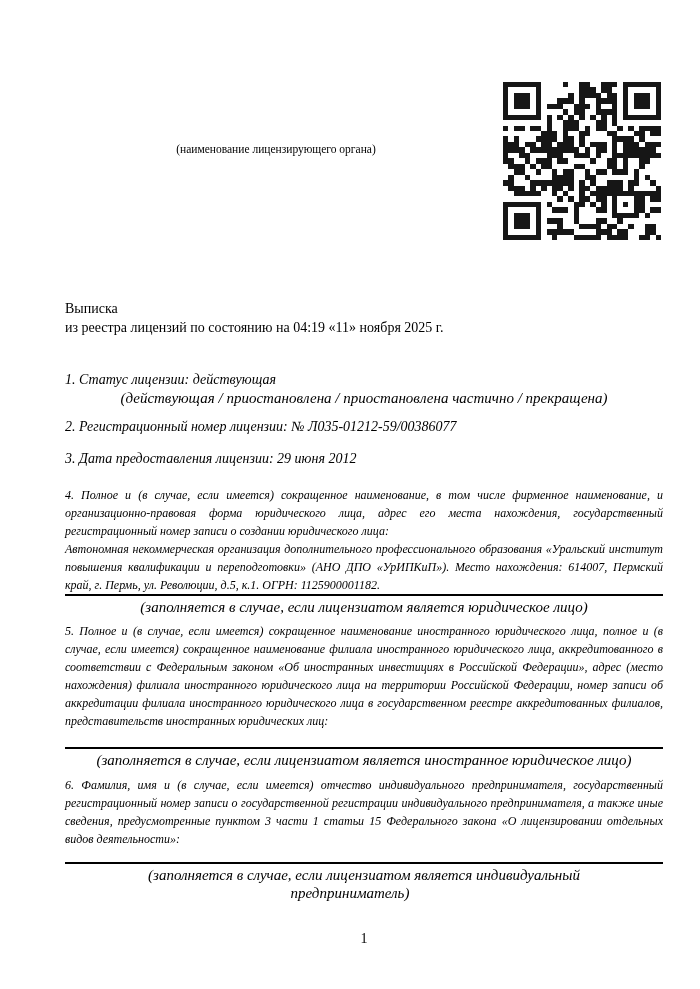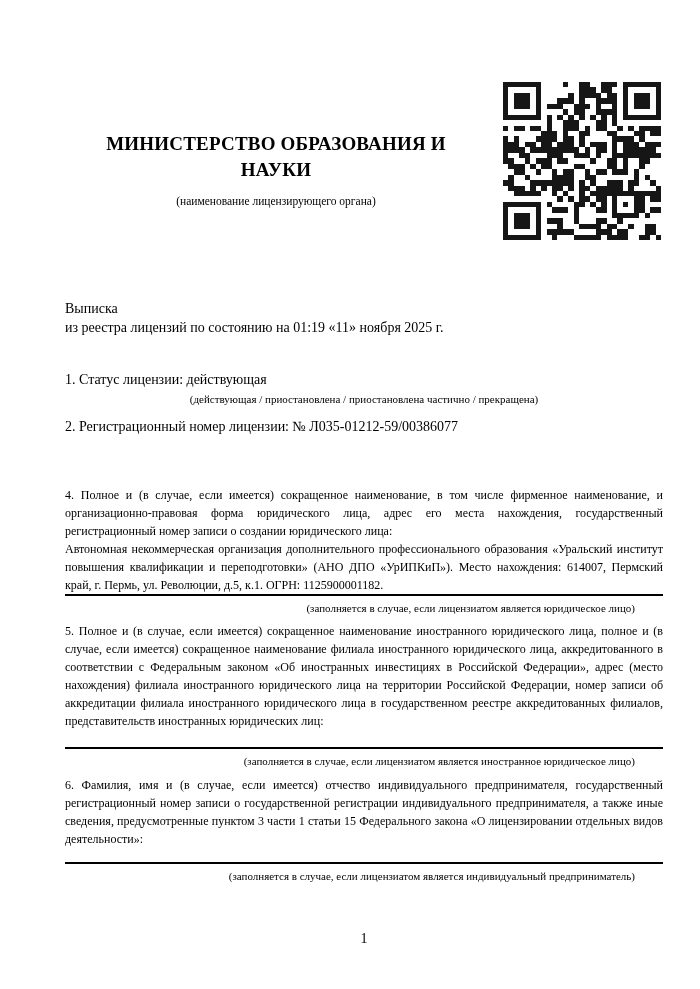--- a/index.html
+++ b/index.html
@@ -10,30 +10,30 @@
   }
   .ministry { position:absolute; top:131px; left:70px; width:412px; text-align:center; }
   .m-line  { font-weight:bold; font-size:19px; line-height:26px; letter-spacing:0.2px; }
   .m-caption { font-size:11.5px; line-height:13px; margin-top:12px; }
 
   .qr { position:absolute; top:82px; left:503px; width:158px; height:158px; fill:#161616; }
 
   .doc-title { position:absolute; top:299px; left:65px; width:598px; text-align:left;
                font-size:14px; line-height:19px; }
 
-  .item { position:absolute; left:65px; width:598px; }
+  .item { position:absolute; left:65px; width:598px;font-style:italic; }
   .line { font-size:14px; line-height:17px; white-space:nowrap; }
   .para { font-size:12px; line-height:18px; text-align:justify; }
   .cap-row { width:570px; text-align:center; }
-  .cap  { font-size:11px; line-height:13px;margin-left:28px; }
+  .cap  { font-size:15px; line-height:13px;margin-left:28px; }
   .rule { border-top:2px solid #000; height:0; }
   .blank17 { height:17px; }
   .blank14 { height:14px; }
   .mt1 { margin-top:1px; }
-  .mt2 { margin-top:2px;text-align:right; }
+  .mt2 { margin-top:2px; }
   .page-number { position:absolute; top:930px; left:65px; width:598px; text-align:center;
                  font-size:14px; line-height:17px; }
 </style>
 </head>
 <body>
 
 <div class="page">
 
   <svg id="qr" class="qr" shape-rendering="crispEdges" xmlns="http://www.w3.org/2000/svg" viewBox="0 0 29 29">
       <rect x="0" y="0" width="1" height="1"></rect>
@@ -478,38 +478,40 @@
       <rect x="19" y="28" width="1" height="1"></rect>
       <rect x="20" y="28" width="1" height="1"></rect>
       <rect x="21" y="28" width="1" height="1"></rect>
       <rect x="22" y="28" width="1" height="1"></rect>
       <rect x="25" y="28" width="1" height="1"></rect>
       <rect x="26" y="28" width="1" height="1"></rect>
       <rect x="28" y="28" width="1" height="1"></rect>
     </svg>
 
   <div class="ministry">
-    <div class="m-line">МИНИСТЕРСТВО ОБРАЗОВАНИЯ И НАУКИ</div>
     <div class="m-caption">(наименование лицензирующего органа)</div>
   </div>
 
   <div class="doc-title">
     <div>Выписка</div>
-    <div>из реестра лицензий по состоянию на 01:19 «11» ноября 2025 г.</div>
+    <div>из реестра лицензий по состоянию на 04:19 «11» ноября 2025 г.</div>
   </div>
 
   <div class="item" style="top:371px">
     <div class="line">1. Статус лицензии: действующая</div>
     <div class="cap-row mt1"><span class="cap">(действующая / приостановлена / приостановлена частично / прекращена)</span></div>
   </div>
 
   <div class="item" style="top:418px">
     <div class="line">2. Регистрационный номер лицензии: № Л035-01212-59/00386077</div>
   </div>
 
+  <div class="item" style="top:450px">
+    <div class="line">3. Дата предоставления лицензии: 29 июня 2012</div>
+  </div>
 
   <div class="item" style="top:486px">
     <div class="para">4. Полное и (в случае, если имеется) сокращенное наименование, в том числе фирменное наименование, и организационно-правовая форма юридического лица, адрес его места нахождения, государственный регистрационный номер записи о создании юридического лица:</div>
     <div class="para">Автономная некоммерческая организация дополнительного профессионального образования «Уральский институт повышения квалификации и переподготовки» (АНО ДПО «УрИПКиП»). Место нахождения: 614007, Пермский край, г. Пермь, ул. Революции, д.5, к.1. ОГРН: 1125900001182.</div>
     <div class="rule"></div>
     <div class="cap-row mt2"><span class="cap">(заполняется в случае, если лицензиатом является юридическое лицо)</span></div>
   </div>
 
   <div class="item" style="top:622px">
     <div class="para">5. Полное и (в случае, если имеется) сокращенное наименование иностранного юридического лица, полное и (в случае, если имеется) сокращенное наименование филиала иностранного юридического лица, аккредитованного в соответствии с Федеральным законом «Об иностранных инвестициях в Российской Федерации», адрес (место нахождения) филиала иностранного юридического лица на территории Российской Федерации, номер записи об аккредитации филиала иностранного юридического лица в государственном реестре аккредитованных филиалов, представительств иностранных юридических лиц:</div>

